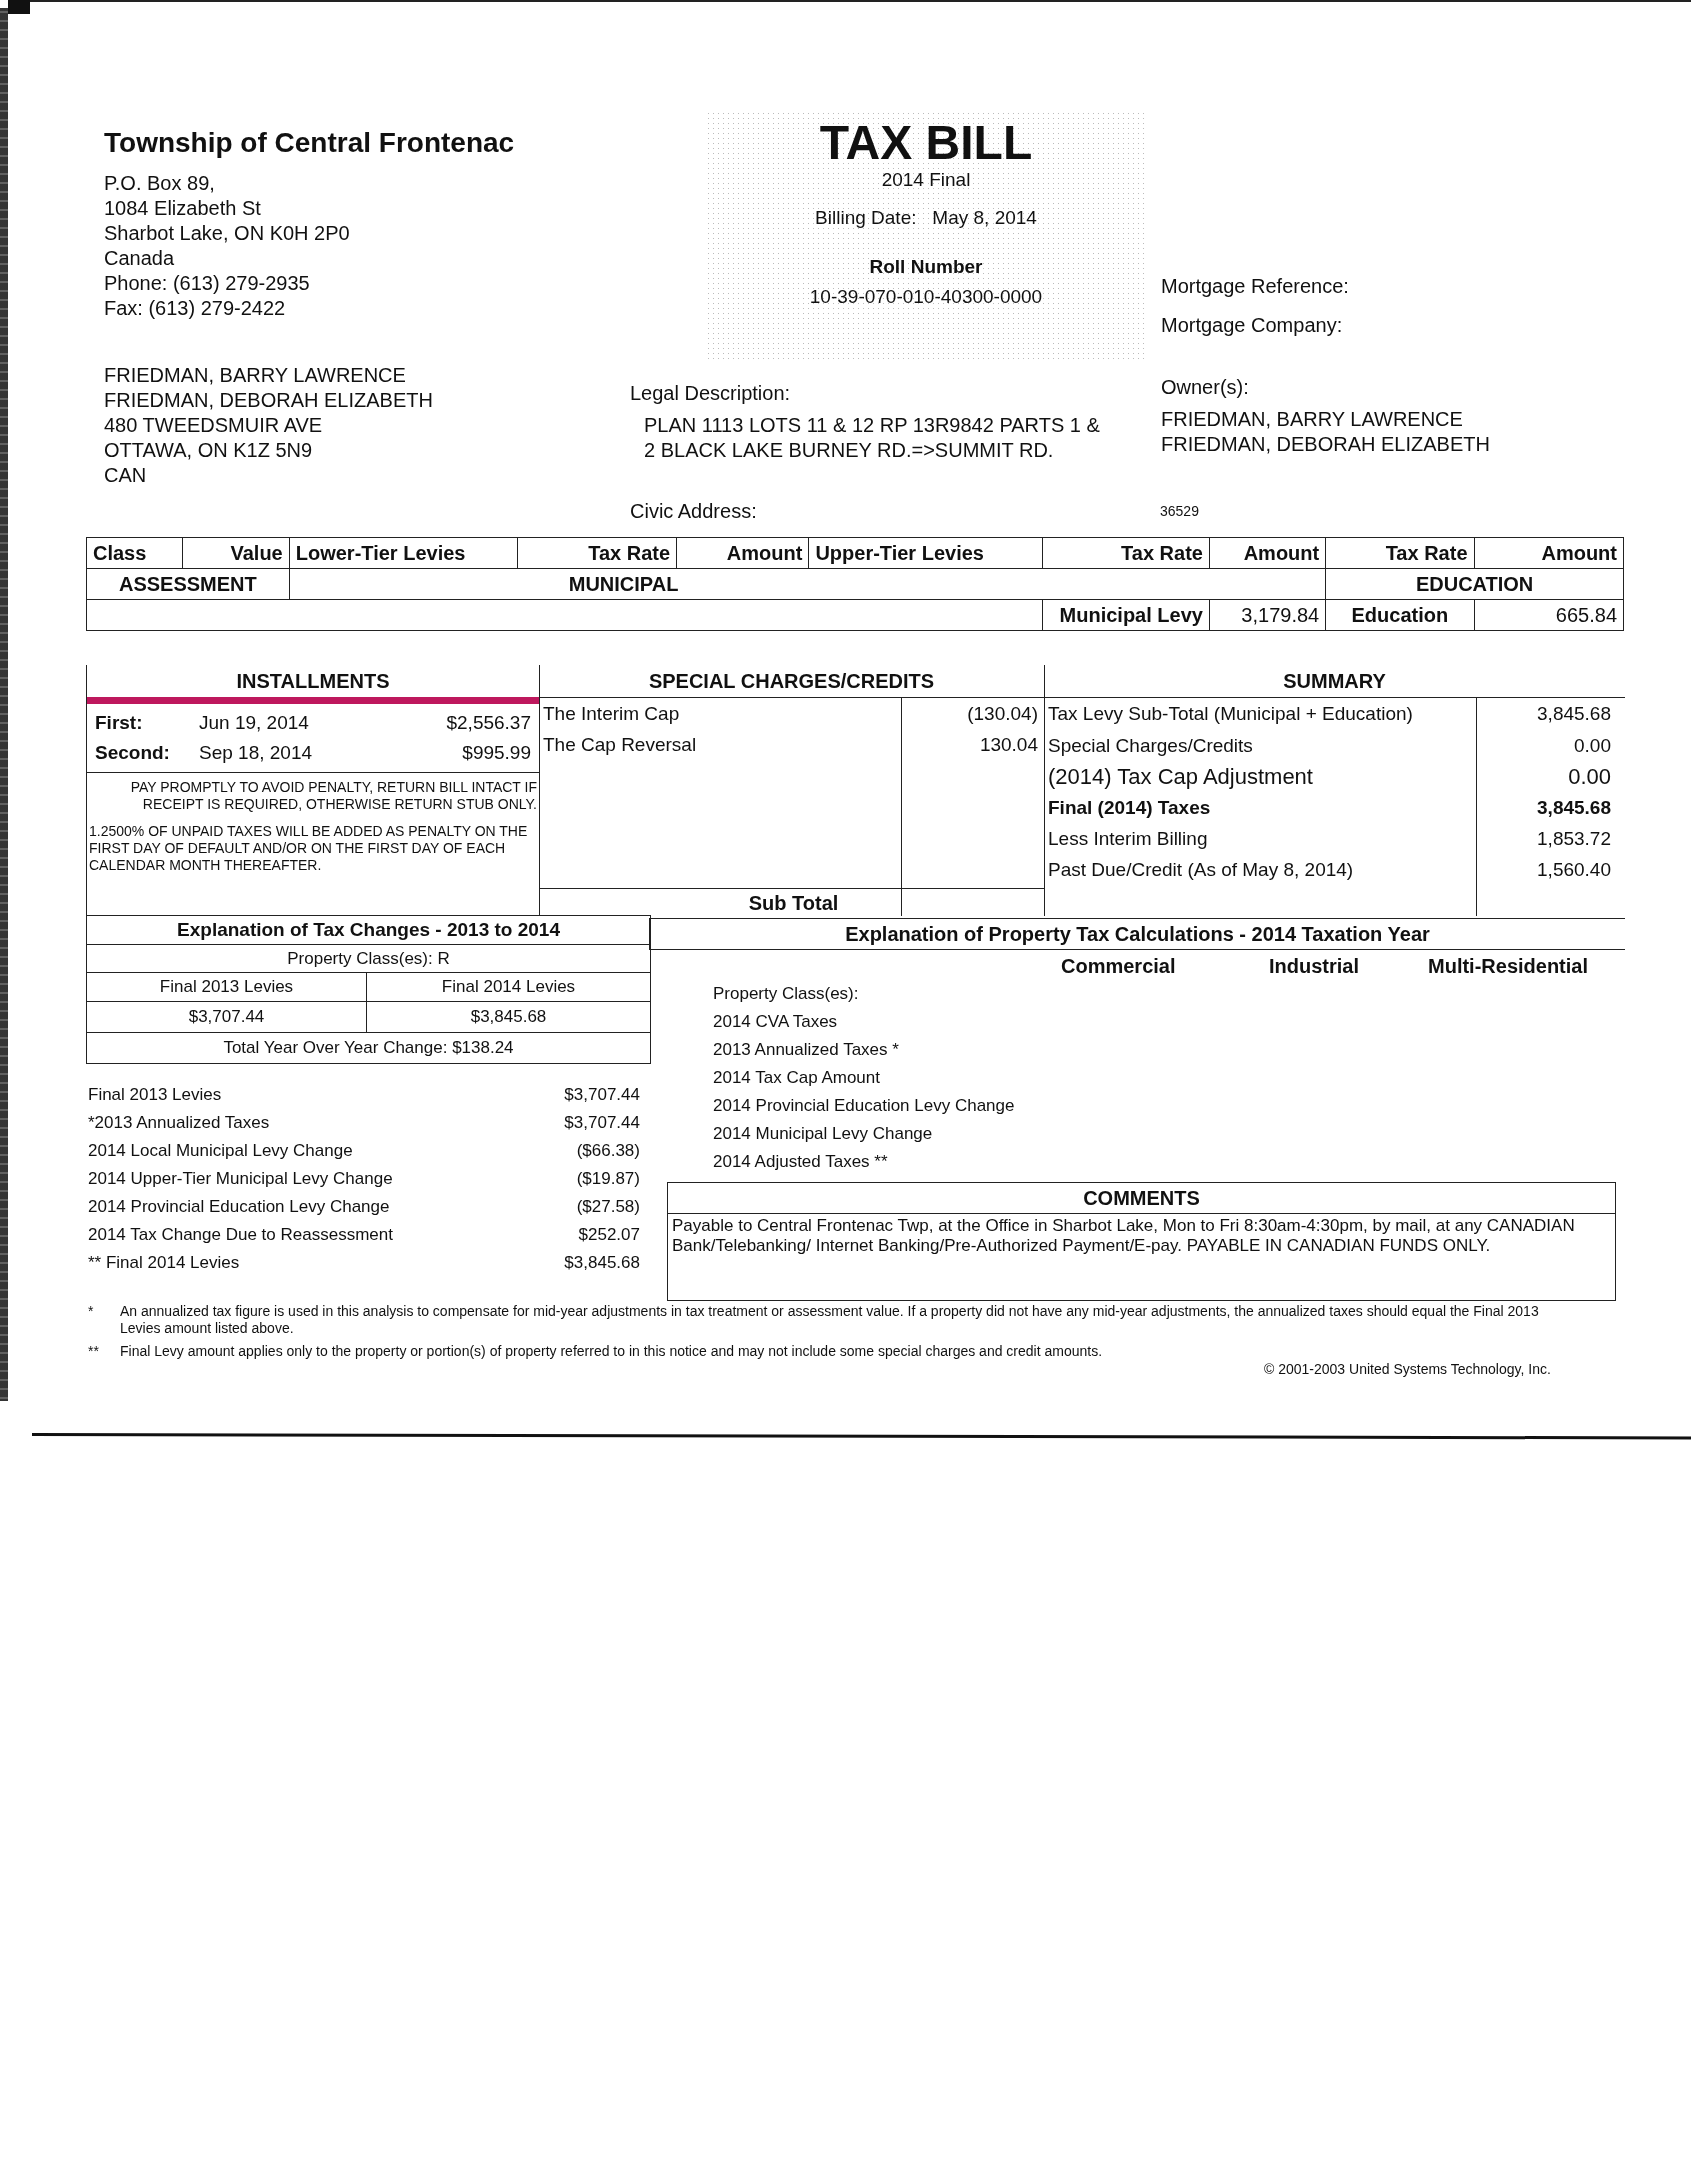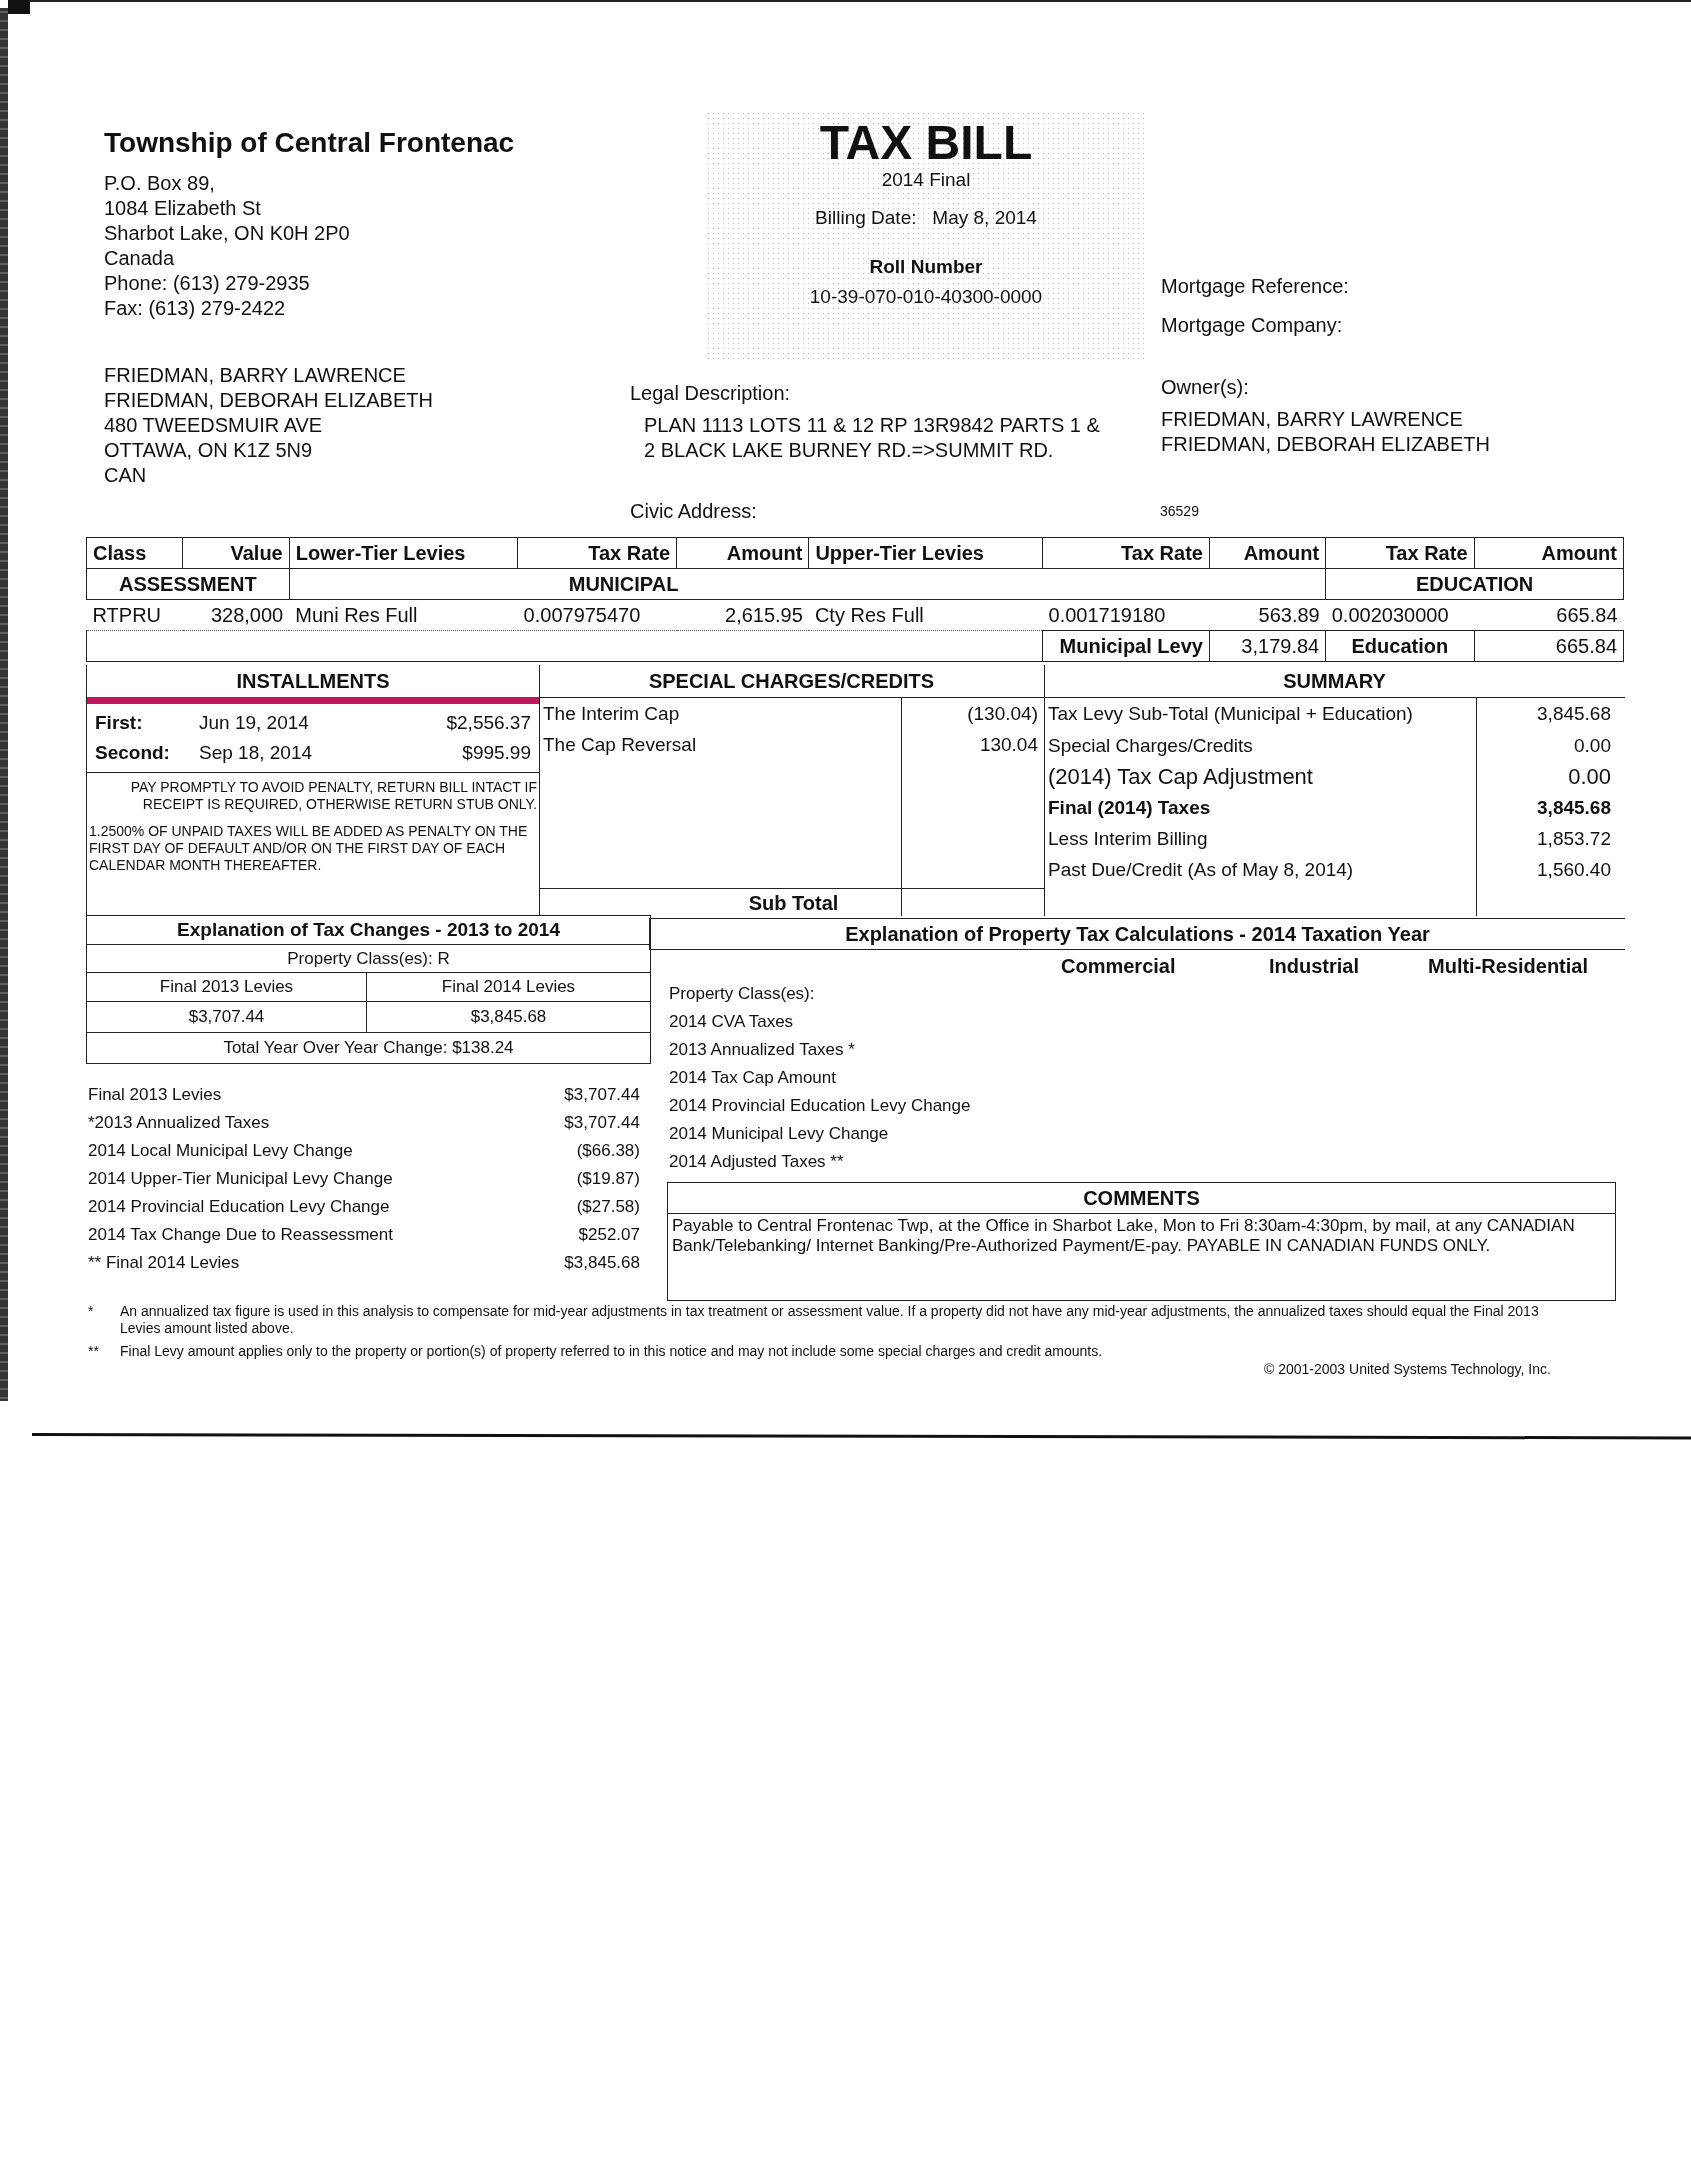--- a/index.html
+++ b/index.html
@@ -19,21 +19,21 @@
   
   table { border-collapse:collapse; }
   .grid td, .grid th { border:1px solid #222; padding:0 6px; font-size:20px; height:30px; white-space:nowrap; }
   .grid th { font-weight:bold; }
   .r { text-align:right; }
   .c { text-align:center; }
   .b { font-weight:bold; }
   .small { font-size:14px; line-height:17px; }
   .foot { font-size:14px; line-height:17px; }
   .list-row { display:flex; justify-content:space-between; font-size:17px; height:28px; line-height:28px; }
-  .pt-row { font-size:17px; height:28px; line-height:28px; }
+  .pt-row { font-size:17px; height:28px; line-height:28px;margin-left:44px; }
   .rule { position:absolute; left:32px; top:1433px; width:1660px; height:3px; background:#111; transform:rotate(0.12deg); transform-origin:left; }
 </style>
 </head>
 <body>
 
 <div class="scantop"></div>
 <div class="scancorner"></div>
 <div class="scanedge"></div>
 
 <div class="abs h-title" style="left:104px;top:127px;">Township of Central Frontenac</div>
@@ -108,32 +108,20 @@
     <th class="r">Amount</th>
     <th class="r">Tax Rate</th>
     <th class="r">Amount</th>
   </tr>
   <tr>
     <th colspan="2" class="c">ASSESSMENT</th>
     <th colspan="6" class="c" style="padding-left:279px;text-align:left">MUNICIPAL</th>
     <th colspan="2" class="c">EDUCATION</th>
   </tr>
   <tr>
-    <td style="border:none">RTPRU</td>
-    <td class="r" style="border:none">328,000</td>
-    <td style="border:none">Muni Res Full</td>
-    <td style="border:none">0.007975470</td>
-    <td class="r" style="border:none">2,615.95</td>
-    <td style="border:none">Cty Res Full</td>
-    <td style="border:none">0.001719180</td>
-    <td class="r" style="border:none">563.89</td>
-    <td style="border:none">0.002030000</td>
-    <td class="r" style="border:none">665.84</td>
-  </tr>
-  <tr>
     <td colspan="6" style="border-right:none;border-bottom:1px solid #222;border-top:1px dotted #666;"></td>
     <td class="r b">Municipal Levy</td>
     <td class="r">3,179.84</td>
     <td class="c b">Education</td>
     <td class="r">665.84</td>
   </tr>
 </tbody>
   </table>
 
 <div class="abs" style="left:86px;top:665px;width:1538px;height:251px;border-left:1px solid #222;">

